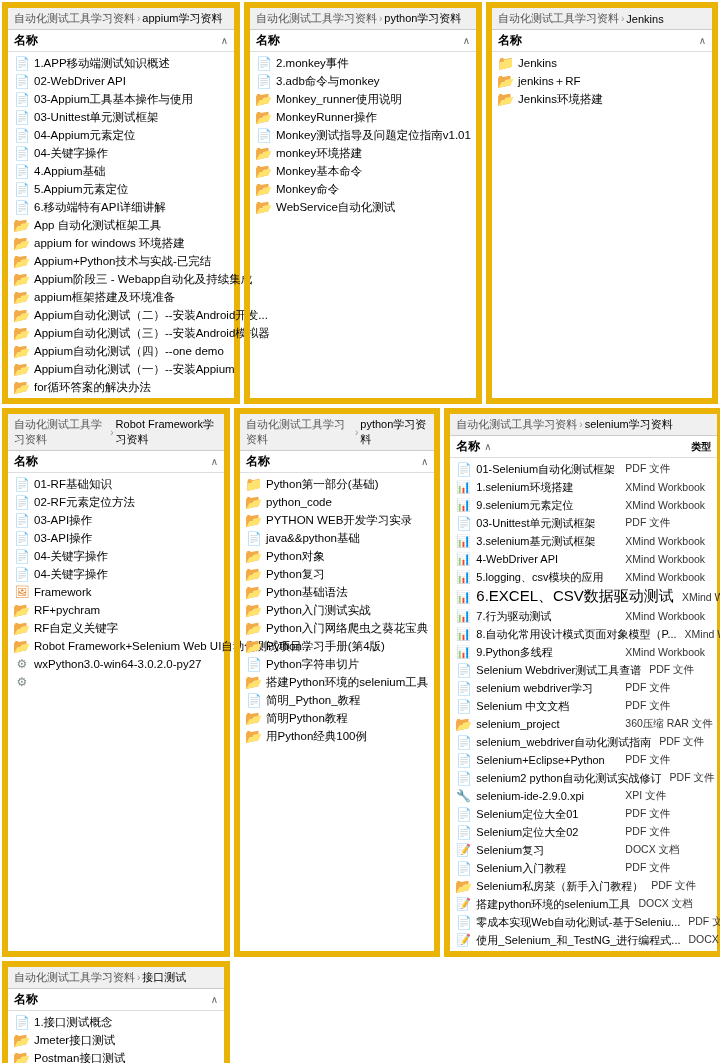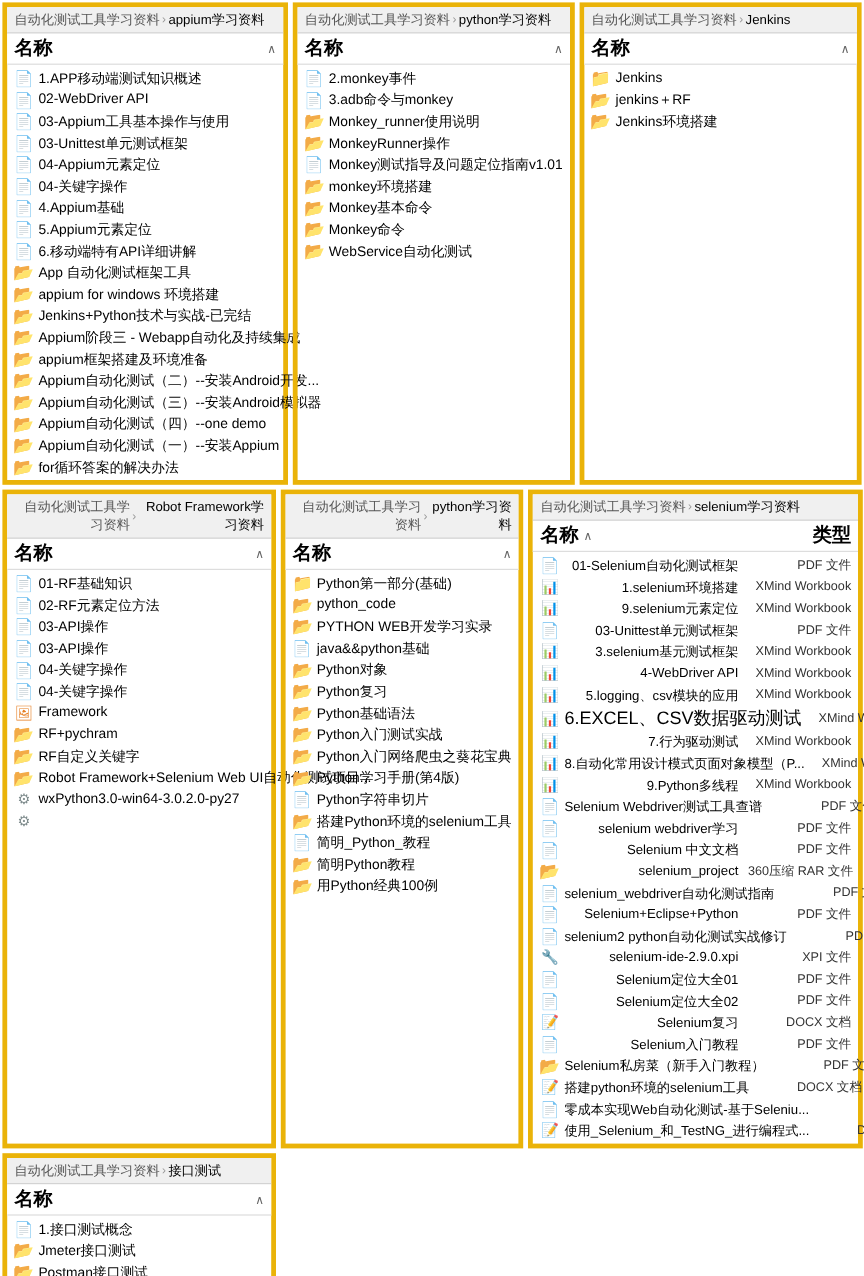--- a/index.html
+++ b/index.html
@@ -6,25 +6,24 @@
     body {
       font-family: 'Microsoft YaHei', 'SimHei', Arial, sans-serif;
       font-size: 12px;
       background: #fff;
       color: #000;
       width: 720px;
       min-height: 1063px;
     }
 
     .panel {
-      border: 4px solid #eab308;
+      border: 6px solid #eab308;
       margin: 2px;
       display: inline-block;
       vertical-align: top;
-      text-align: right;
     }
 
     .breadcrumb-bar {
       background: #f0f0f0;
       padding: 3px 6px;
       font-size: 11px;
       display: flex;
       align-items: center;
       gap: 2px;
       border-bottom: 1px solid #ccc;
@@ -47,21 +46,21 @@
     .col-header {
       display: flex;
       justify-content: space-between;
       align-items: center;
       padding: 2px 6px;
       border-bottom: 1px solid #ddd;
       background: #fff;
     }
 
     .col-header-label {
-      font-size: 16px;
+      font-size: 12px;
       font-weight: bold;
     }
 
     .sort-icon {
       font-size: 10px;
       color: #666;
     }
 
     .file-list {
       padding: 2px 0;
@@ -199,21 +198,21 @@
         <div class="file-item">
             <span class="file-icon icon-folder-blue">📂</span>
             <span>App 自动化测试框架工具</span>
           </div>
         <div class="file-item">
             <span class="file-icon icon-folder-blue">📂</span>
             <span>appium for windows 环境搭建</span>
           </div>
         <div class="file-item">
             <span class="file-icon icon-folder-blue">📂</span>
-            <span>Jenkins+Python技术与实战-已完结</span>
+            <span>Appium+Python技术与实战-已完结</span>
           </div>
         <div class="file-item">
             <span class="file-icon icon-folder-blue">📂</span>
             <span>Appium阶段三 - Webapp自动化及持续集成</span>
           </div>
         <div class="file-item">
             <span class="file-icon icon-folder-blue">📂</span>
             <span>appium框架搭建及环境准备</span>
           </div>
         <div class="file-item">
@@ -458,21 +457,21 @@
       <div class="breadcrumb-bar">
         <span>自动化测试工具学习资料</span>
         <span class="arrow">›</span>
         <span class="current">selenium学习资料</span>
       </div>
       <div class="col-header" style="display:flex;justify-content:space-between;">
         <div style="display:flex;align-items:center;gap:4px;">
           <span class="col-header-label">名称</span>
           <span class="sort-icon">∧</span>
         </div>
-        <span class="col-header-label" style="font-size:16px;">类型</span>
+        <span class="col-header-label" style="font-size:10px;">类型</span>
       </div>
       <div class="file-list">
         <div class="file-row-two">
             <span class="file-icon icon-pdf">📄</span>
             <span style="flex:1;font-size:11px;">01-Selenium自动化测试框架</span>
             <span class="type-cell">PDF 文件</span>
           </div>
         <div class="file-row-two">
             <span class="file-icon icon-xmind">📊</span>
             <span style="flex:1;font-size:11px;">1.selenium环境搭建</span>

